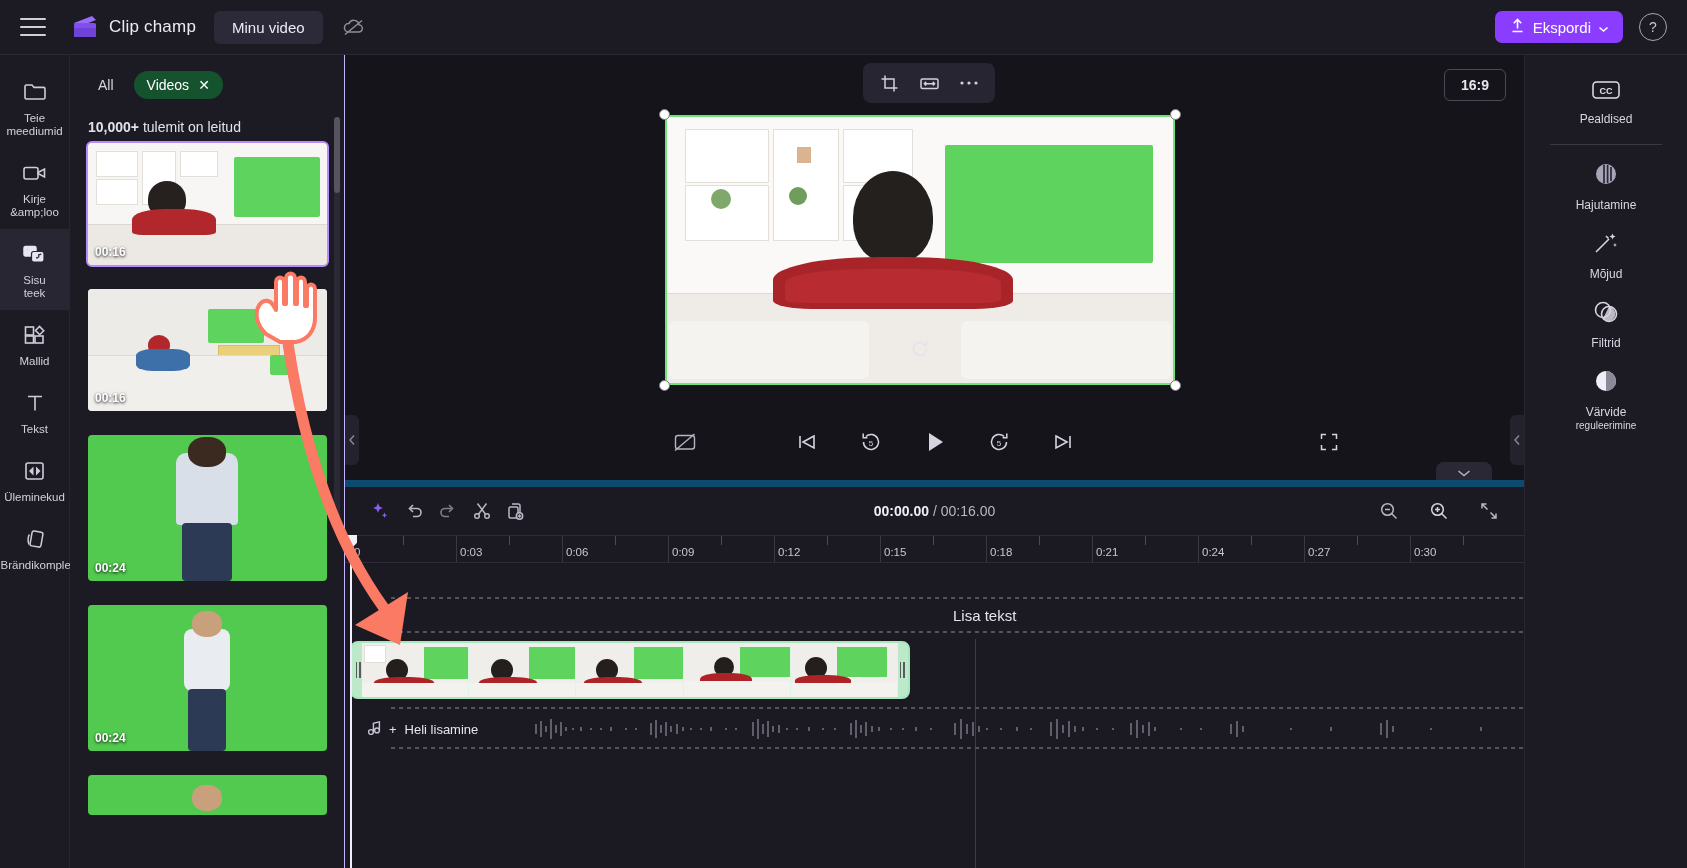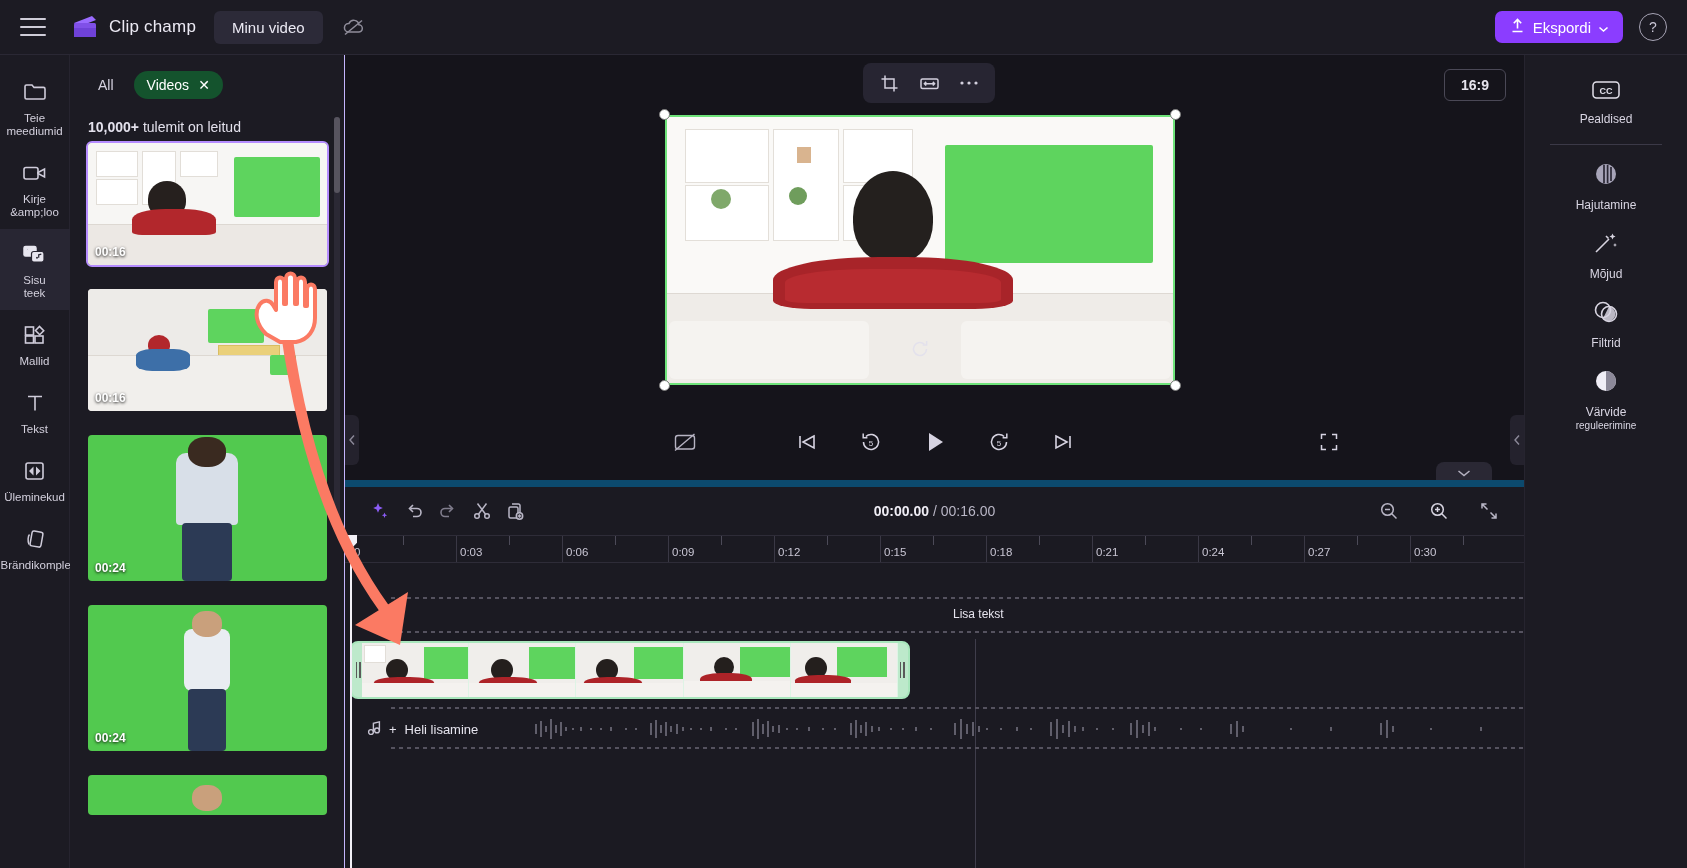--- a/index.html
+++ b/index.html
@@ -163,21 +163,21 @@
     border-bottom: 1px solid #2e2c38; overflow: hidden; cursor: pointer; }
   .tick { position: absolute; top: 0; width: 1px; height: 9px; background: #4c4a58; }
   .tick.major { height: 28px; background: #3a3845; }
   .tlabel { position: absolute; top: 10px; font-size: 11.5px; color: #c9c6d4; }
 
   .tracks { position: relative; height: 100%; }
   .dashrow { position: absolute; left: 46px; right: 0; height: 2px;
     background-image: repeating-linear-gradient(to right,#55525f 0 4px,transparent 4px 8px); }
   .txt-row { position:absolute; left: 0; right: 0; height: 30px; }
   .plus { position: absolute; left: 46px; top: 8px; font-size: 15px; color: #6d6a79; cursor: pointer; }
-  .txt-lb { position: absolute; font-size: 12px; color: #e6e4ee; cursor: pointer; }
+  .txt-lb { position: absolute; font-size: 15px; color: #e6e4ee; cursor: pointer; }
 
   .clip { position: absolute; border-radius: 8px; overflow: hidden;
     border: 2px solid #a8e6bc; background: #bde9cb; cursor: pointer; display:flex; }
   .clip .frames { position:absolute; left: 10px; right: 10px; top: 0; bottom: 0; display:flex; }
   .clip .frm { flex: 1; position: relative; overflow: hidden; border-right: 1px solid rgba(255,255,255,.5); }
   .grip { position:absolute; top:0; bottom:0; width: 12px; display:flex; align-items:center;
     justify-content:center; cursor:ew-resize; }
   .grip i { width: 1.5px; height: 16px; background: #5a5a5a; margin: 0 1px; display:block; }
 
   .audio-row { position: absolute; left: 0; right: 0; height: 36px; display:flex; align-items:center; }

